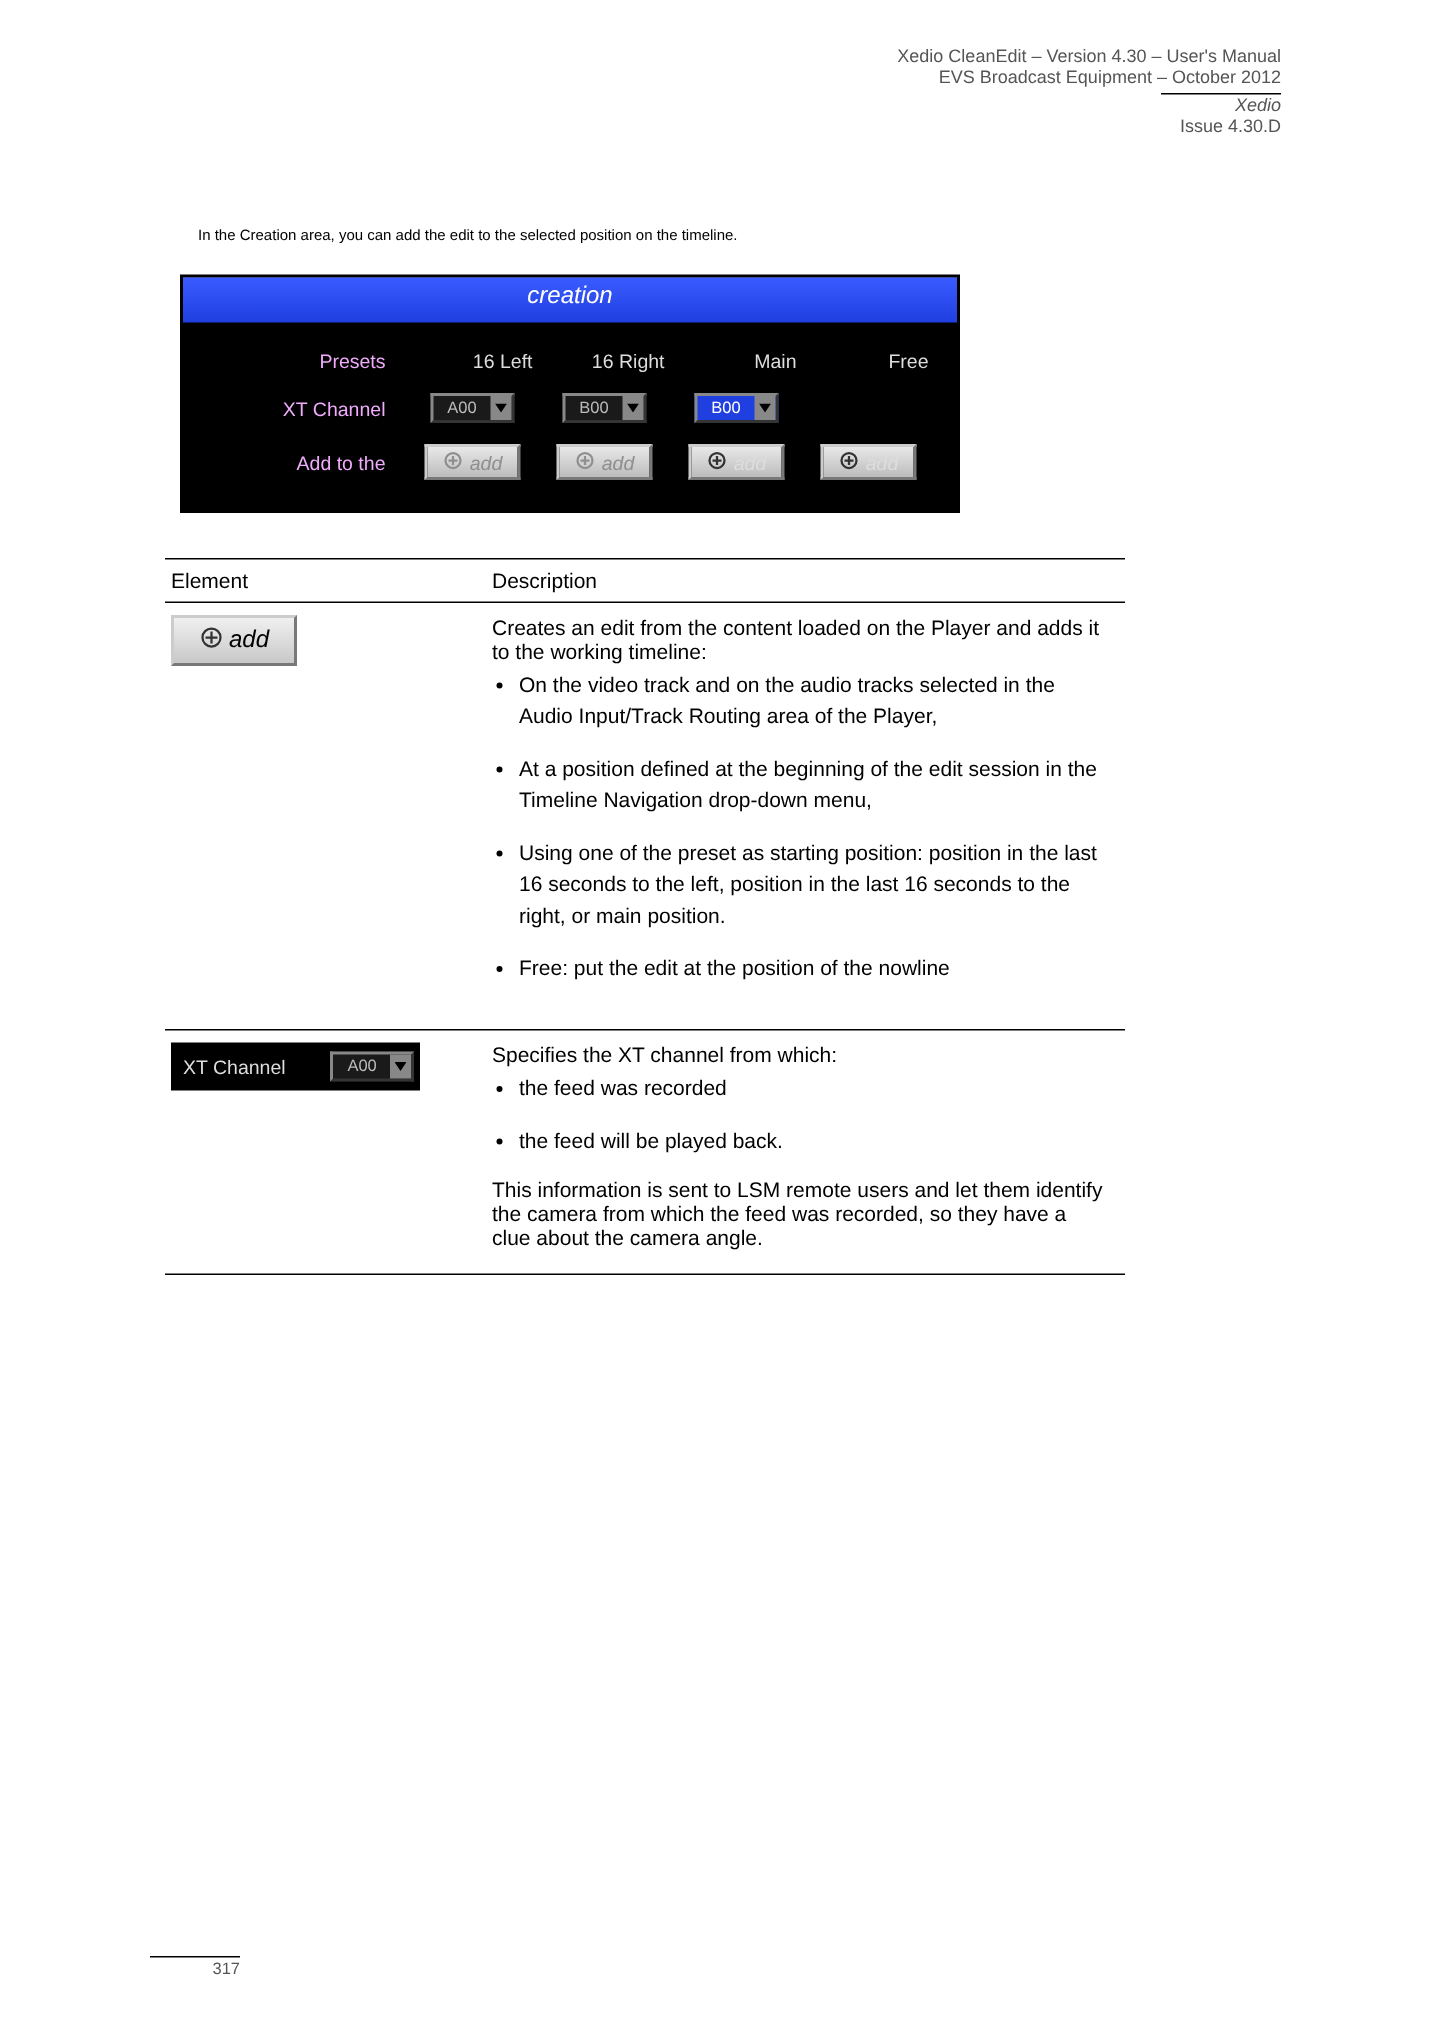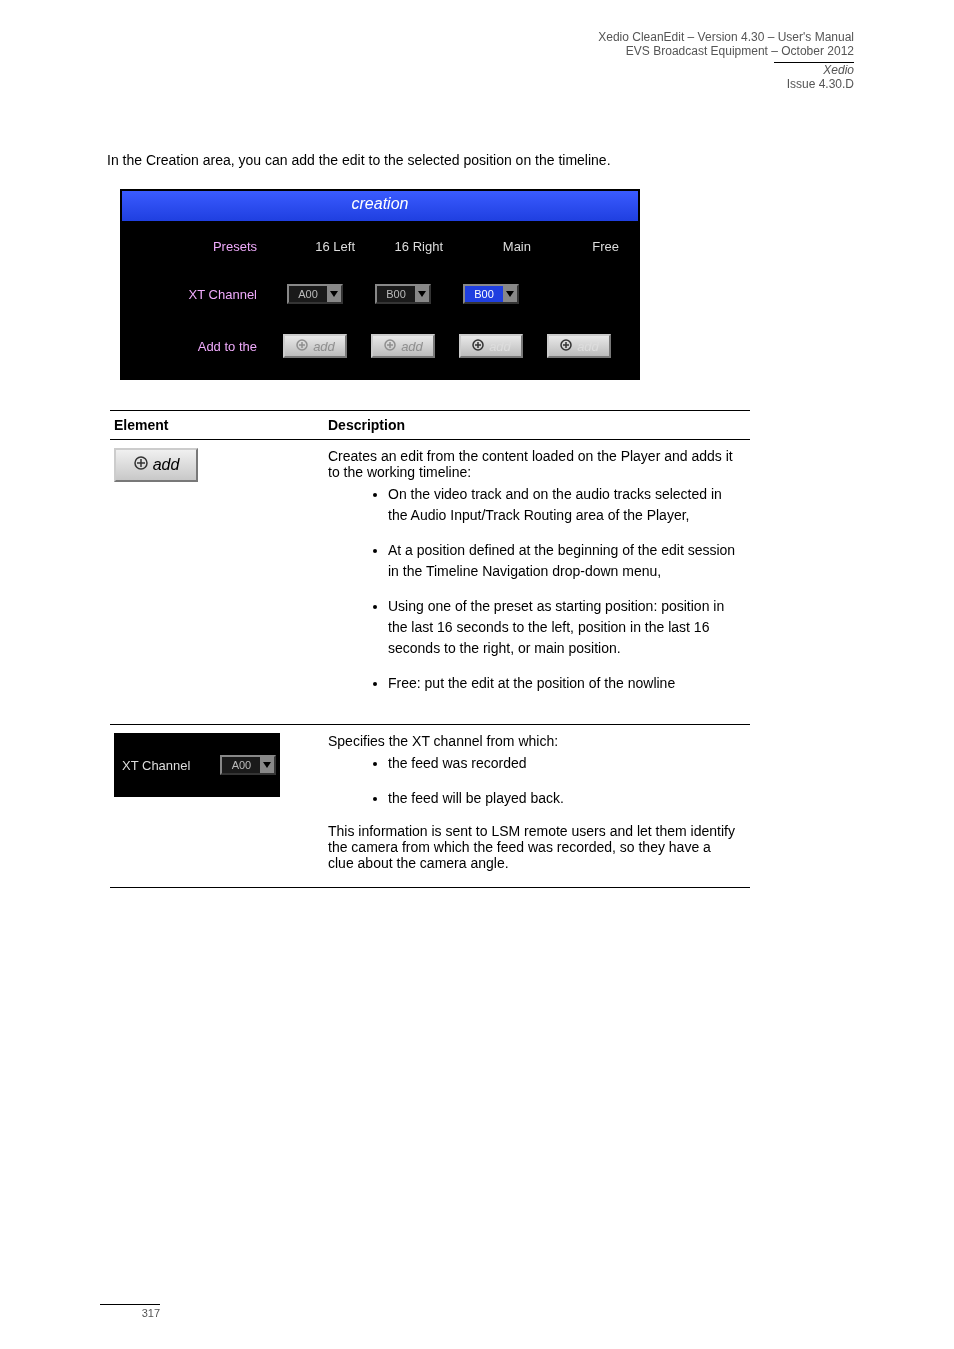--- a/index.html
+++ b/index.html
@@ -28,24 +28,24 @@
     font-style: italic;
   }
   .header-right .hr {
     border-top: 1px solid #000;
     margin-top: 4px;
     width: 80px;
     margin-left: auto;
   }
   .body-text {
     margin-top: 100px;
-    font-size: 14px;
+    font-size: 10px;
     line-height: 1.5;
     max-width: 620px;
-    margin-left: 7px;
+    margin-left: 32px;
   }
   .panel-wrap {
     width: 520px;
     margin: 18px auto 30px 20px;
     border: 2px solid #000;
     box-sizing: border-box;
   }
   .panel {
     background: #000;
     padding: 0 0 20px 0;
@@ -81,21 +81,21 @@
   .dd {
     display: inline-flex;
     align-items: center;
     border: 2px outset #888;
     background: #1a1a1a;
     color: #bbb;
     font-size: 12px;
     height: 20px;
     box-sizing: border-box;
     width: 56px;
-    margin: 16px auto;
+    margin: 0 auto;
   }
   .dd.highlight {
     background: #1f3fe0;
     color: #fff;
   }
   .dd .dd-text {
     flex: 1;
     text-align: center;
     font-size: 11px;
   }
@@ -143,41 +143,40 @@
   }
 
   table.desc {
     width: 640px;
     border-collapse: collapse;
     margin-left: 10px;
     font-size: 14px;
   }
   table.desc th {
     text-align: left;
-    font-weight: bold;
+    font-weight: normal;
     padding: 6px 10px 6px 4px;
     border-bottom: 1px solid #000;
     border-top: 1px solid #000;
   }
   table.desc td {
     vertical-align: top;
     padding: 8px 10px 16px 4px;
     border-bottom: 1px solid #000;
   }
   table.desc td.elem {
     width: 200px;
   }
   table.desc ul {
     margin: 4px 0 0 18px;
     padding: 0;
   }
   table.desc ul li {
     margin-bottom: 14px;
     line-height: 1.5;
-    margin-left: 42px;
   }
   
   .btn-sample {
     display: inline-flex;
     align-items: center;
     justify-content: center;
     gap: 4px;
     border: 2px outset #ccc;
     background: linear-gradient(#f0f0f0, #c8c8c8);
     font-style: italic;

